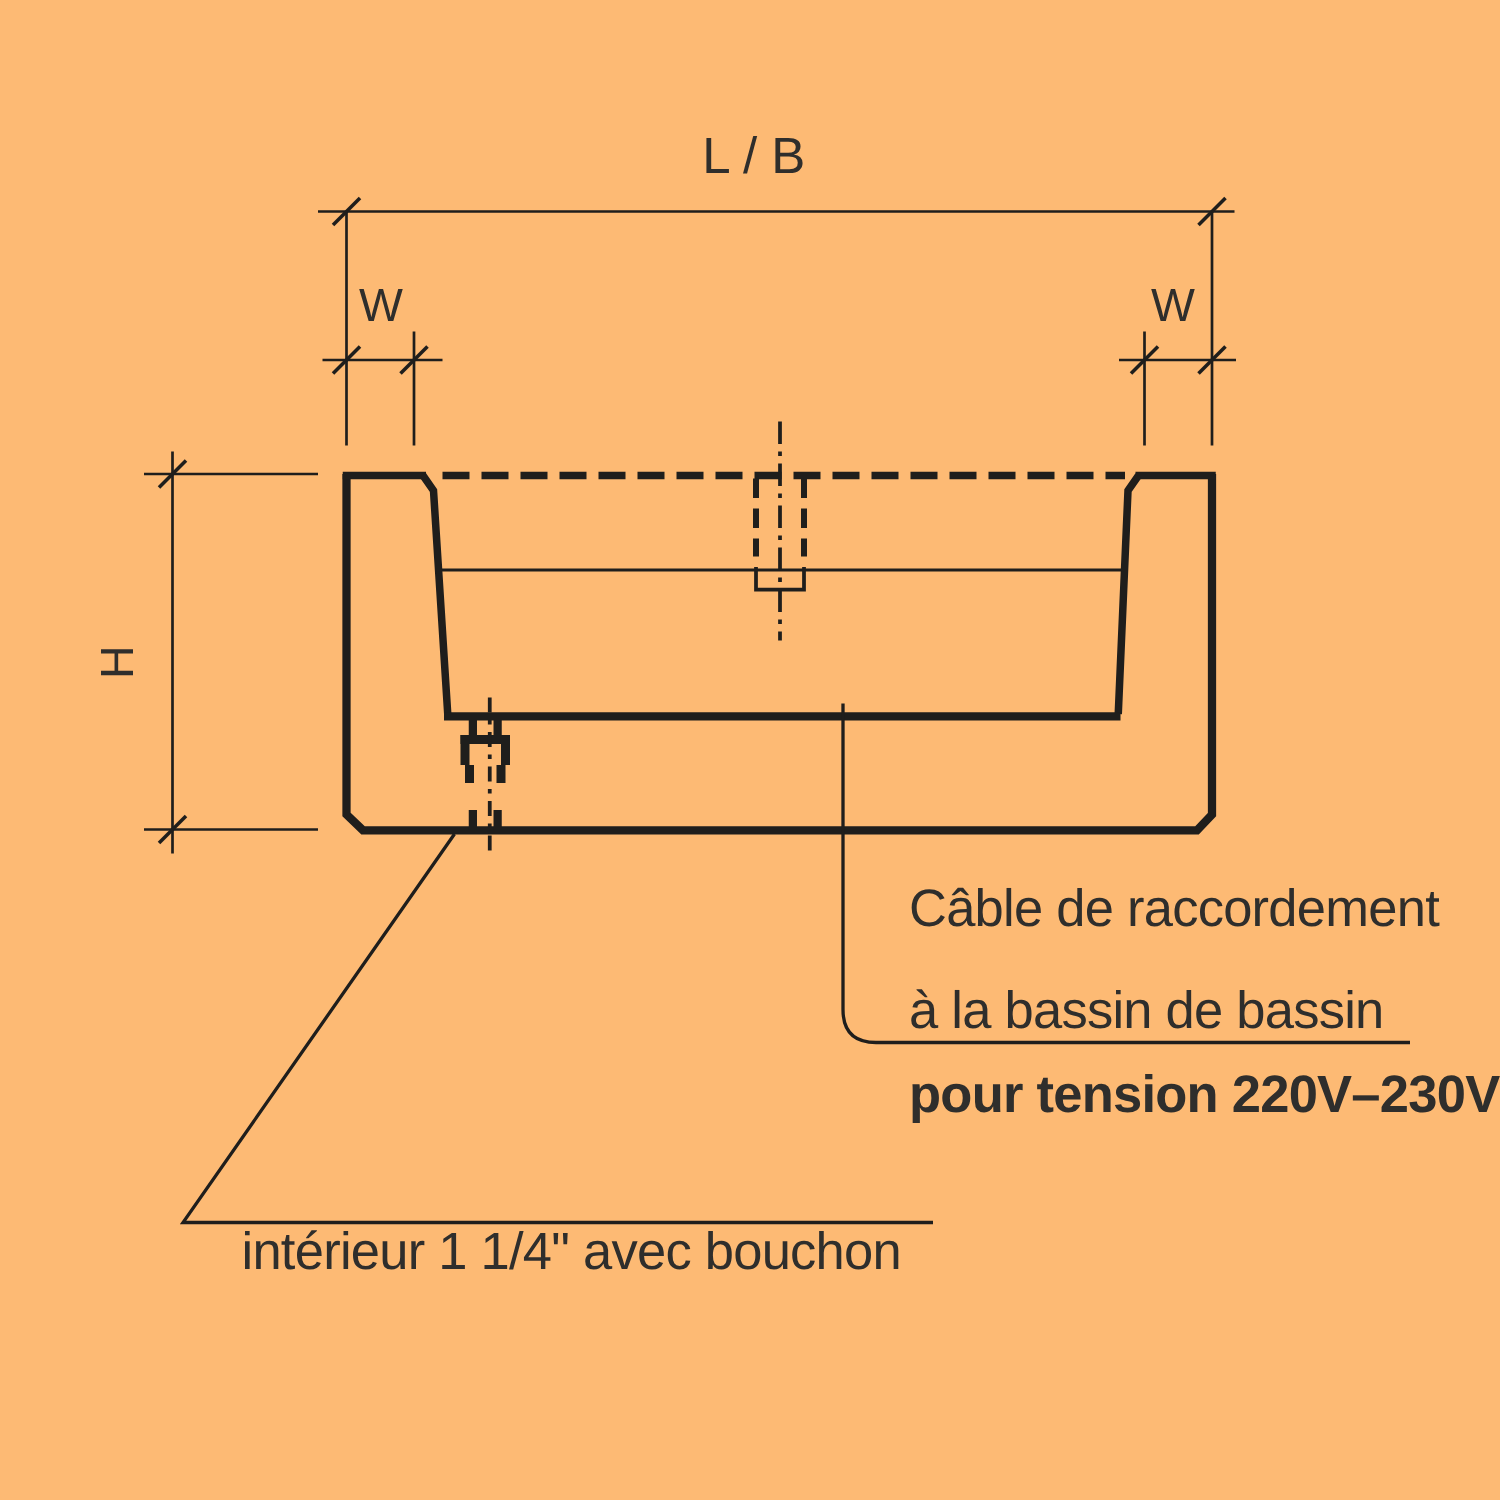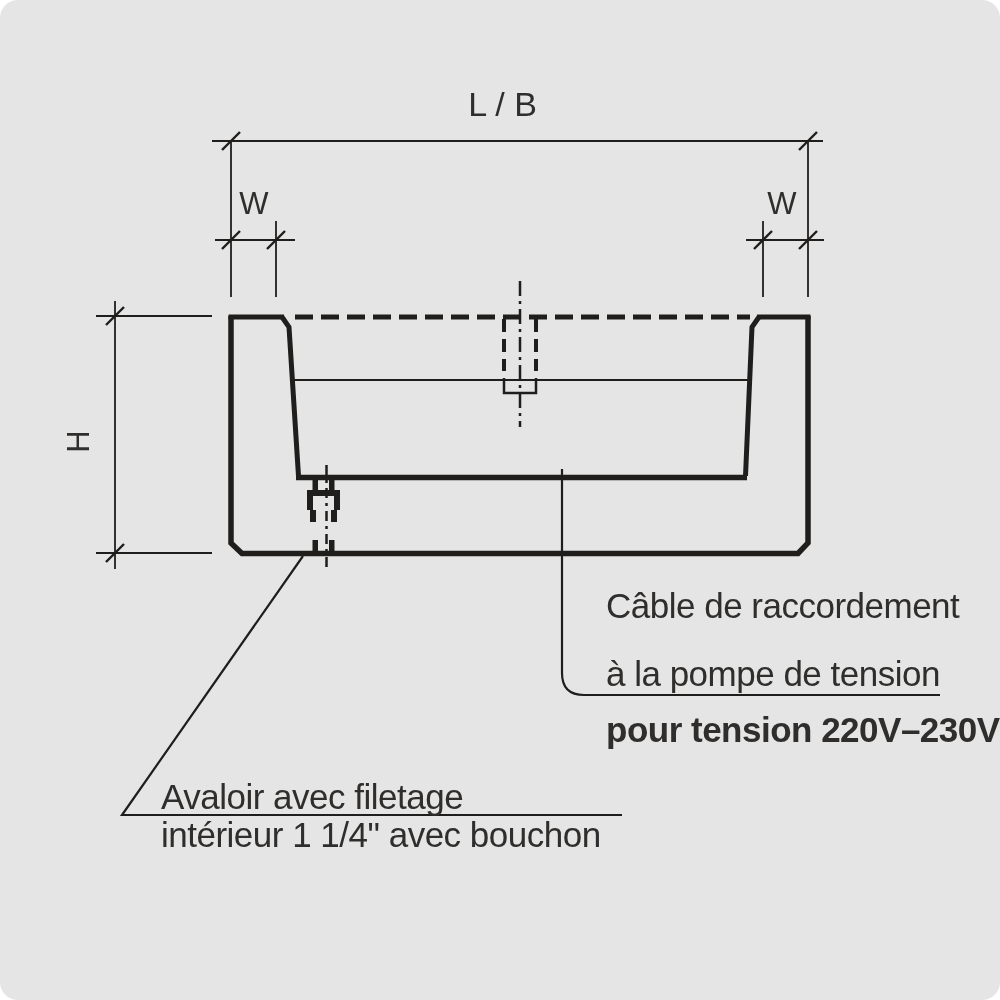--- a/index.html
+++ b/index.html
@@ -5,22 +5,21 @@
   html,body{margin:0;padding:0;}
   body{
     width:1000px;height:1000px;
     background:#ffffff;
     font-family:"Liberation Sans", sans-serif;
     overflow:hidden;
   }
   #canvas{
     position:relative;
     width:1000px;height:1000px;
-    background:#e5e5e5;
-    border-radius:18px;
+    background:#fdba74;
   }
   #drawing-svg{position:absolute;left:0;top:0;}
   .lbl{
     position:absolute;
     color:#2f2e2c;
     font-size:35px;
     line-height:1;
     letter-spacing:-0.5px;
     white-space:nowrap;
     font-weight:400;
@@ -152,21 +151,20 @@
   <div class="lbl dim-lbl" id="label-length" style="color: rgb(47, 46, 44);">L / B</div>
 
   <div class="lbl dim-lbl" id="label-w-left" style="color: rgb(47, 46, 44);">W</div>
 
   <div class="lbl dim-lbl" id="label-w-right" style="color: rgb(47, 46, 44);">W</div>
 
   <div class="lbl dim-lbl" id="label-height" style="color: rgb(47, 46, 44);">H</div>
 
   <div class="lbl" id="cable-line1" style="color: rgb(47, 46, 44);">Câble de raccordement</div>
 
-  <div class="lbl" id="cable-line2" style="color: rgb(47, 46, 44);">à la pompe de tension</div>
+  <div class="lbl" id="cable-line2" style="color: rgb(47, 46, 44);">à la bassin de bassin</div>
 
   <div class="lbl" id="cable-line3" style="color: rgb(47, 46, 44);">pour tension 220V–230V</div>
 
-  <div class="lbl" id="drain-line1" style="color: rgb(47, 46, 44);">Avaloir avec filetage</div>
 
   <div class="lbl" id="drain-line2" style="color: rgb(47, 46, 44);">intérieur 1 1/4" avec bouchon</div>
 
 </div>
 
 </body></html>

